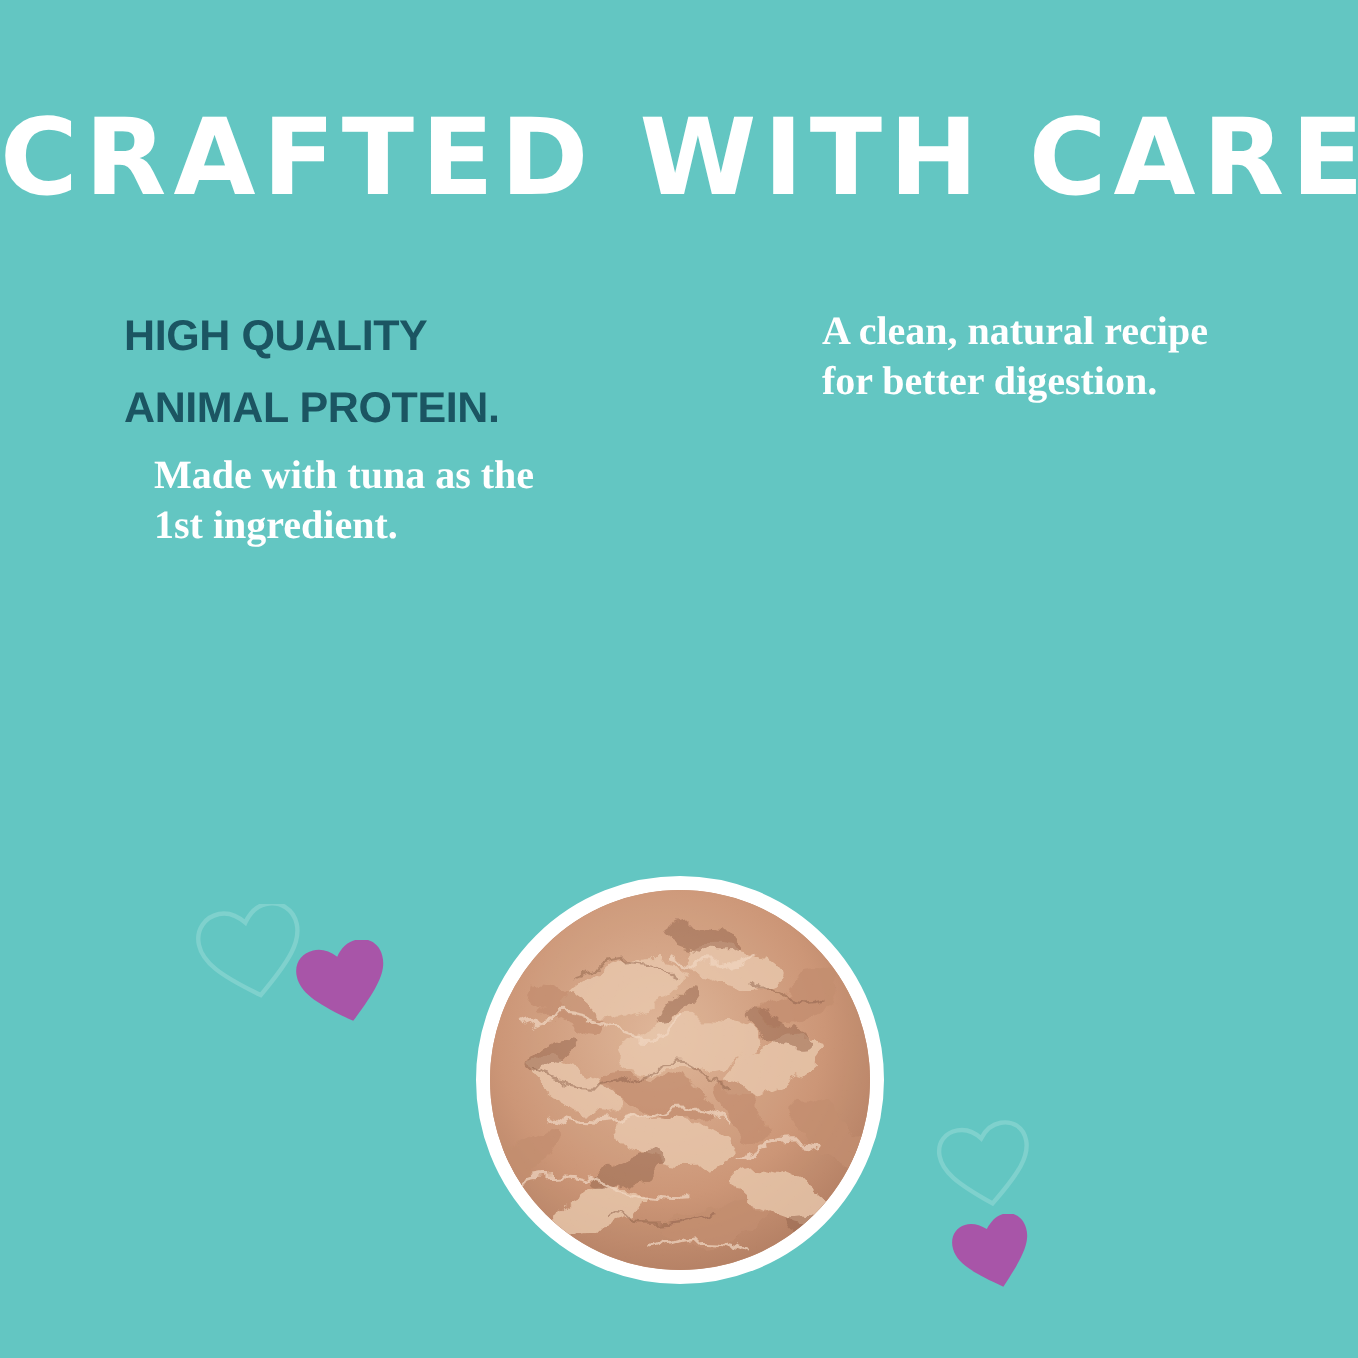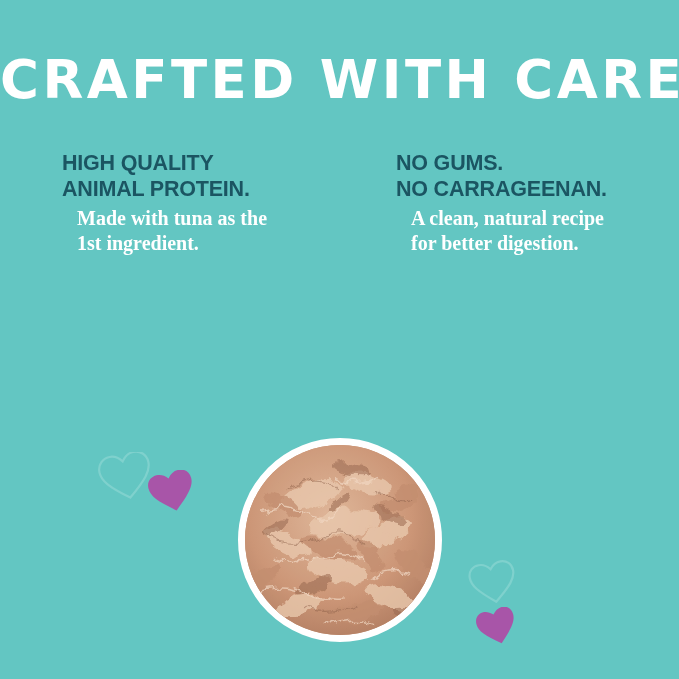--- a/index.html
+++ b/index.html
@@ -46,21 +46,21 @@
     display: grid;
     grid-template-columns: 334px 236px;
     grid-template-rows: 140px auto;
   }
   .feature { }
   .feature-heading {
     color: #1b5562;
     font-family: "Liberation Sans", sans-serif;
     font-weight: bold;
     font-size: 21.5px;
-    line-height: 26px;
+    line-height: 36px;
     letter-spacing: -0.2px;
     white-space: pre-line;
     margin: 0;
   }
   .feature-body {
     color: #ffffff;
     font-family: "Liberation Serif", serif;
     font-weight: bold;
     font-size: 20px;
     line-height: 25px;
@@ -108,22 +108,20 @@
   <div class="features">
 
     <div class="feature">
       <p class="feature-heading">HIGH QUALITY
 ANIMAL PROTEIN.</p>
       <p class="feature-body">Made with tuna as the
 1st ingredient.</p>
     </div>
 
     <div class="feature">
-      <p class="feature-heading">NO GUMS.
-NO CARRAGEENAN.</p>
       <p class="feature-body">A clean, natural recipe
 for better digestion.</p>
     </div>
 
 
 
   </div>
 
   <div class="food-circle">
     <svg viewBox="0 0 200 200" preserveAspectRatio="xMidYMid slice">

